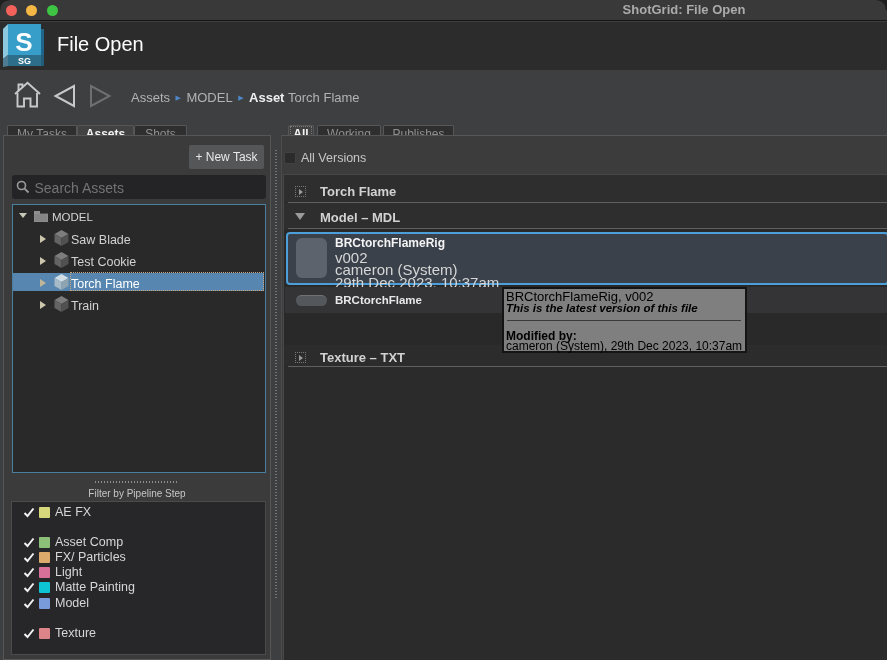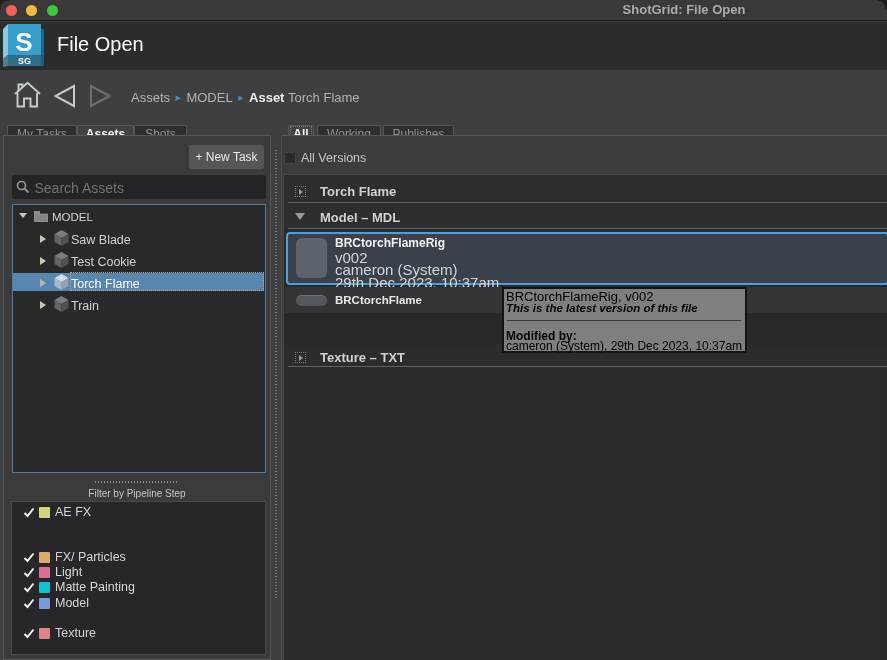--- a/index.html
+++ b/index.html
@@ -224,20 +224,27 @@
   <div class="abs ttline" style="left:506px; top:328.5px; font-weight:bold;">Modified by:</div>
   <div class="abs ttline" style="left:506px; top:338.5px;">cameron (System), 29th Dec 2023, 10:37am</div>
 
   <div class="frow abs" style="top:504.5px;">
     <svg class="fcheck" width="12" height="11" viewBox="0 0 12 11">
         <polyline points="1.5,6 4.5,9 10.5,1.5" fill="none" stroke="#f2f2f2" stroke-width="2"></polyline>
       </svg>
     <div class="fsq" style="background:#d6d67a"></div>
     <div class="flabel">AE FX</div>
   </div>
+  <div class="frow abs" style="top:535.0px;">
+    <svg class="fcheck" width="12" height="11" viewBox="0 0 12 11">
+        <polyline points="1.5,6 4.5,9 10.5,1.5" fill="none" stroke="#f2f2f2" stroke-width="2"></polyline>
+      </svg>
+    <div class="fsq" style="background:#8cbf78"></div>
+    <div class="flabel">Asset Comp</div>
+  </div>
   <div class="frow abs" style="top:565.0px;">
     <svg class="fcheck" width="12" height="11" viewBox="0 0 12 11">
         <polyline points="1.5,6 4.5,9 10.5,1.5" fill="none" stroke="#f2f2f2" stroke-width="2"></polyline>
       </svg>
     <div class="fsq" style="background:#d9709a"></div>
     <div class="flabel">Light</div>
   </div>
   <div class="frow abs" style="top:550.0px;">
     <svg class="fcheck" width="12" height="11" viewBox="0 0 12 11">
         <polyline points="1.5,6 4.5,9 10.5,1.5" fill="none" stroke="#f2f2f2" stroke-width="2"></polyline>

